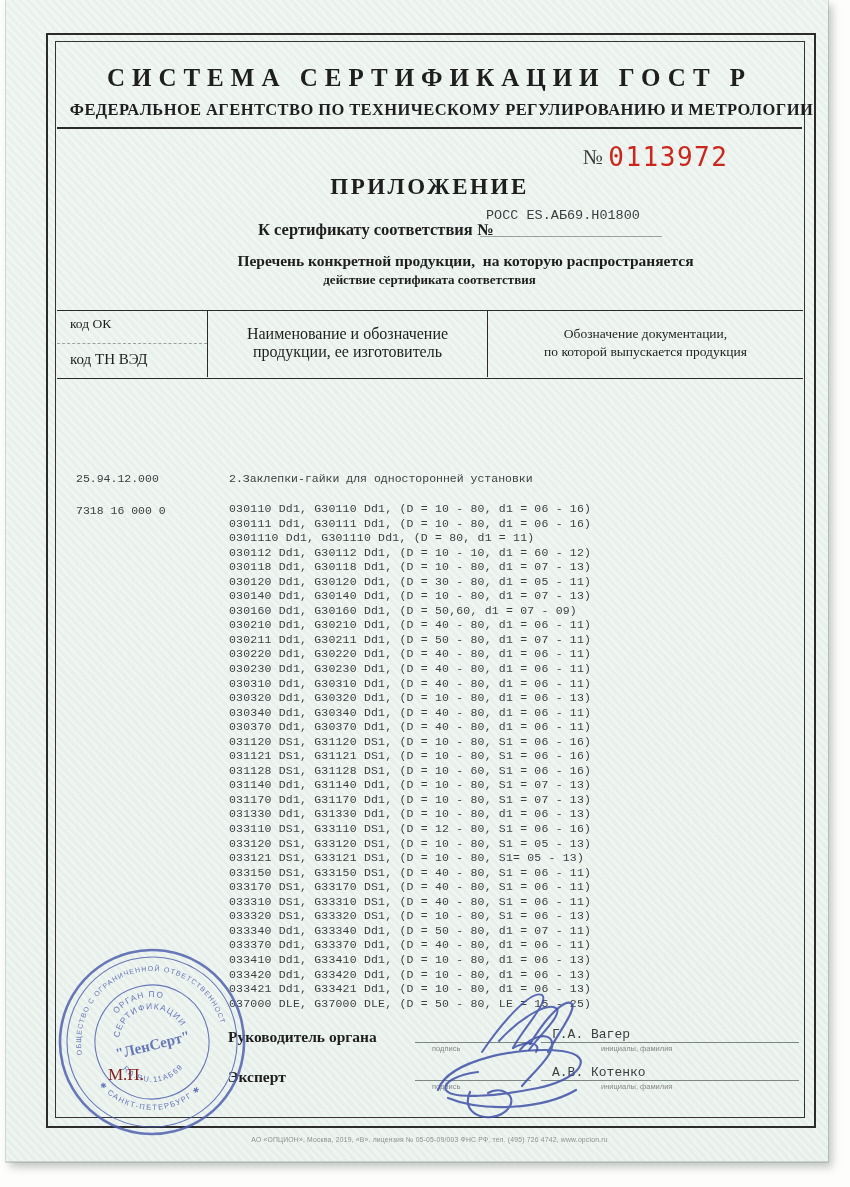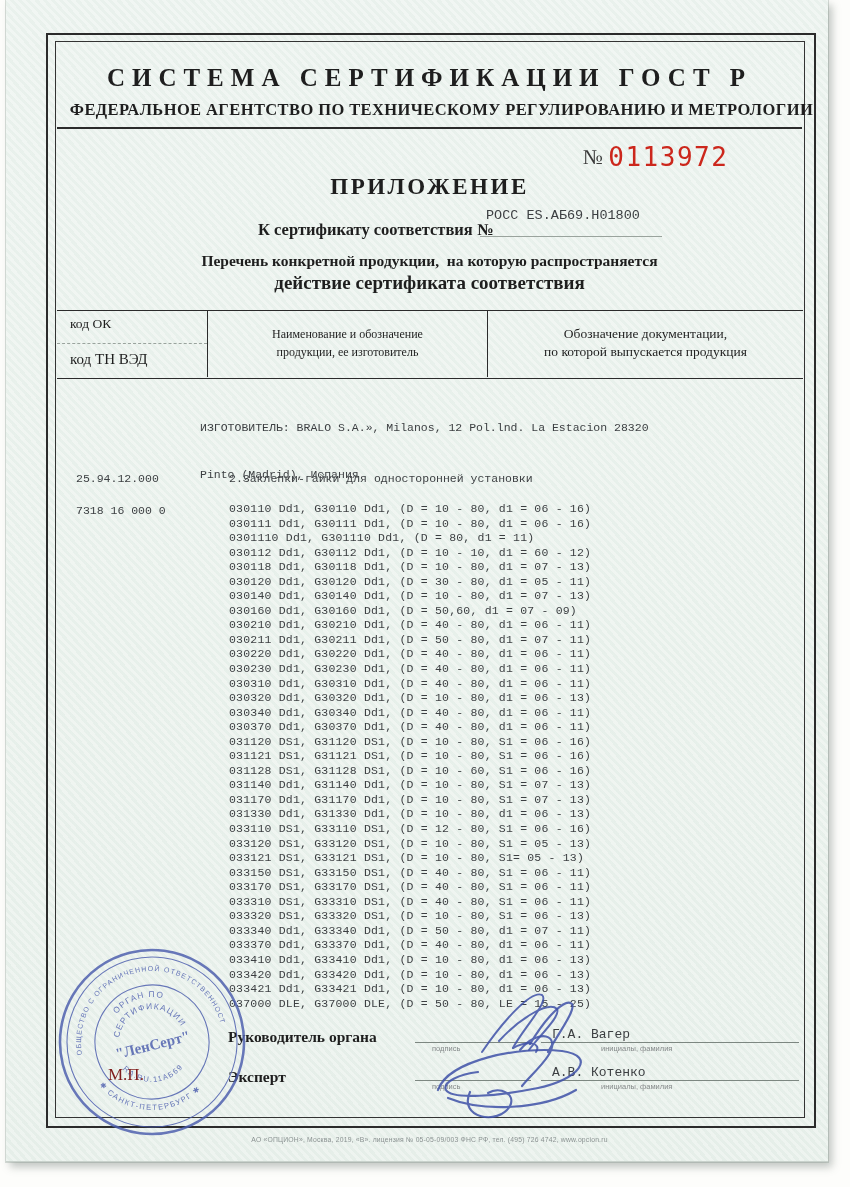--- a/index.html
+++ b/index.html
@@ -6,42 +6,42 @@
   .stage{position:relative;width:850px;height:1187px;overflow:hidden;
          font-family:"Liberation Serif",serif;color:#1e1e1e;}
   .paper{position:absolute;left:6px;top:0;width:822px;height:1162px;
          background:
            repeating-linear-gradient(47deg, rgba(255,255,255,.20) 0 3px, rgba(190,215,205,.10) 3px 6px),
            linear-gradient(180deg,#eef4f0 0%,#ecf3ee 55%,#eaf1ec 100%);
          box-shadow:4px 5px 8px rgba(120,130,125,.45), 0 0 0 1px #d7ddd8;}
   .abs{position:absolute;}
   .ctr{text-align:center;}
   .mono{font-family:"Liberation Mono","DejaVu Sans Mono",monospace;color:#3c3f42;white-space:pre;}
-  .pre{white-space:pre;}
+  .pre{white-space:pre;margin-left:36px;}
   .frame-outer{left:46px;top:33px;width:766px;height:1091px;border:2.5px solid #2b2b2b;}
   .frame-inner{left:55px;top:41px;width:748px;height:1075px;border:1.3px solid #333;}
   .hdr-divider{left:57px;top:127px;width:745px;height:2.4px;background:#2b2b2b;}
   .sys-title{left:57px;top:64px;width:745px;font-size:25px;letter-spacing:7px;font-weight:bold;}
   .agency{left:57px;top:100px;width:745px;font-size:16.5px;letter-spacing:.4px;font-weight:bold;padding-left:12px;}
   .numwrap{left:583px;top:142px;font-size:21px;color:#3a3a3a;}
   .rednum{font-family:"DejaVu Sans Mono",monospace;font-size:26px;color:#cc271c;letter-spacing:1.5px;vertical-align:-2px;}
   .doc-title{left:57px;top:174px;width:745px;font-size:23px;letter-spacing:2.5px;font-weight:bold;}
   .certref{left:258px;top:220px;font-size:16.5px;font-weight:bold;}
   .certnum{left:486px;top:208px;font-size:13.5px;}
   .certline{left:480px;top:236px;width:182px;height:1px;background:#9aa39d;}
   .sub1{left:57px;top:252px;width:745px;font-size:15.5px;font-weight:bold;}
-  .sub2{left:57px;top:272px;width:745px;font-size:19px;font-weight:bold;}
+  .sub2{left:57px;top:272px;width:745px;font-size:13px;font-weight:bold;}
   
   .thead{left:57px;top:310px;width:746px;height:67px;border-top:1.6px solid #2b2b2b;border-bottom:1.6px solid #2b2b2b;}
   .tv1{left:207px;top:310px;width:1.4px;height:67px;background:#2b2b2b;}
   .tv2{left:487px;top:310px;width:1.4px;height:67px;background:#2b2b2b;}
   .tdot{left:57px;top:343px;width:150px;height:0;border-top:1px dashed #9aa39d;}
   .c1a{left:70px;top:316px;font-size:13.5px;}
   .c1b{left:70px;top:351px;font-size:15px;}
-  .c2{left:208px;top:325px;width:279px;font-size:12px;line-height:18px;}
+  .c2{left:208px;top:325px;width:279px;font-size:16px;line-height:18px;}
   .c3{left:488px;top:325px;width:315px;font-size:13.5px;line-height:18px;}
   
   .manu{left:200px;top:389px;font-size:11.5px;line-height:15.5px;}
   .codeok{left:76px;top:472px;font-size:11.5px;}
   .group{left:229px;top:472px;font-size:11.5px;}
   .codetn{left:76px;top:504px;font-size:11.5px;}
   .items{left:229px;top:502px;font-size:11.5px;line-height:14.55px;letter-spacing:.2px;}
   
   .sig-label1{left:228px;top:1028px;font-size:15.5px;font-weight:bold;}
   .sig-label2{left:228px;top:1068px;font-size:15.5px;font-weight:bold;text-align:center;}
@@ -101,24 +101,20 @@
   <div class="abs c1b">код ТН ВЭД</div>
   <div class="abs c2 ctr">
     <div>Наименование и обозначение</div>
     <div>продукции, ее изготовитель</div>
   </div>
   <div class="abs c3 ctr">
     <div>Обозначение документации,</div>
     <div>по которой выпускается продукция</div>
   </div>
 
-  <div class="abs manu mono">
-    <div>ИЗГОТОВИТЕЛЬ: BRALO S.A.», Milanos, 12 Pol.lnd. La Estacion 28320</div>
-    <div>Pinto (Madrid), Испания</div>
-  </div>
   <div class="abs codeok mono">25.94.12.000</div>
   <div class="abs group mono">2.Заклепки-гайки для односторонней установки</div>
   <div class="abs codetn mono">7318 16 000 0</div>
   <div class="abs items mono"><div>030110 Dd1, G30110 Dd1, (D = 10 - 80, d1 = 06 - 16)</div><div>030111 Dd1, G30111 Dd1, (D = 10 - 80, d1 = 06 - 16)</div><div>0301110 Dd1, G301110 Dd1, (D = 80, d1 = 11)</div><div>030112 Dd1, G30112 Dd1, (D = 10 - 10, d1 = 60 - 12)</div><div>030118 Dd1, G30118 Dd1, (D = 10 - 80, d1 = 07 - 13)</div><div>030120 Dd1, G30120 Dd1, (D = 30 - 80, d1 = 05 - 11)</div><div>030140 Dd1, G30140 Dd1, (D = 10 - 80, d1 = 07 - 13)</div><div>030160 Dd1, G30160 Dd1, (D = 50,60, d1 = 07 - 09)</div><div>030210 Dd1, G30210 Dd1, (D = 40 - 80, d1 = 06 - 11)</div><div>030211 Dd1, G30211 Dd1, (D = 50 - 80, d1 = 07 - 11)</div><div>030220 Dd1, G30220 Dd1, (D = 40 - 80, d1 = 06 - 11)</div><div>030230 Dd1, G30230 Dd1, (D = 40 - 80, d1 = 06 - 11)</div><div>030310 Dd1, G30310 Dd1, (D = 40 - 80, d1 = 06 - 11)</div><div>030320 Dd1, G30320 Dd1, (D = 10 - 80, d1 = 06 - 13)</div><div>030340 Dd1, G30340 Dd1, (D = 40 - 80, d1 = 06 - 11)</div><div>030370 Dd1, G30370 Dd1, (D = 40 - 80, d1 = 06 - 11)</div><div>031120 DS1, G31120 DS1, (D = 10 - 80, S1 = 06 - 16)</div><div>031121 DS1, G31121 DS1, (D = 10 - 80, S1 = 06 - 16)</div><div>031128 DS1, G31128 DS1, (D = 10 - 60, S1 = 06 - 16)</div><div>031140 Dd1, G31140 Dd1, (D = 10 - 80, S1 = 07 - 13)</div><div>031170 Dd1, G31170 Dd1, (D = 10 - 80, S1 = 07 - 13)</div><div>031330 Dd1, G31330 Dd1, (D = 10 - 80, d1 = 06 - 13)</div><div>033110 DS1, G33110 DS1, (D = 12 - 80, S1 = 06 - 16)</div><div>033120 DS1, G33120 DS1, (D = 10 - 80, S1 = 05 - 13)</div><div>033121 DS1, G33121 DS1, (D = 10 - 80, S1= 05 - 13)</div><div>033150 DS1, G33150 DS1, (D = 40 - 80, S1 = 06 - 11)</div><div>033170 DS1, G33170 DS1, (D = 40 - 80, S1 = 06 - 11)</div><div>033310 DS1, G33310 DS1, (D = 40 - 80, S1 = 06 - 11)</div><div>033320 DS1, G33320 DS1, (D = 10 - 80, S1 = 06 - 13)</div><div>033340 Dd1, G33340 Dd1, (D = 50 - 80, d1 = 07 - 11)</div><div>033370 Dd1, G33370 Dd1, (D = 40 - 80, d1 = 06 - 11)</div><div>033410 Dd1, G33410 Dd1, (D = 10 - 80, d1 = 06 - 13)</div><div>033420 Dd1, G33420 Dd1, (D = 10 - 80, d1 = 06 - 13)</div><div>033421 Dd1, G33421 Dd1, (D = 10 - 80, d1 = 06 - 13)</div><div>037000 DLE, G37000 DLE, (D = 50 - 80, LE = 15 - 25)</div></div>
 
   <svg class="abs stampsvg" width="208" height="208" viewBox="0 0 208 208" style="transform:rotate(-14deg)">
     <g stroke="#4a5cad" fill="none">
       <circle cx="104" cy="104" r="92" stroke-width="2.6"></circle>
       <circle cx="104" cy="104" r="85" stroke-width="1.1"></circle>
       <circle cx="104" cy="104" r="57" stroke-width="1.1"></circle>

